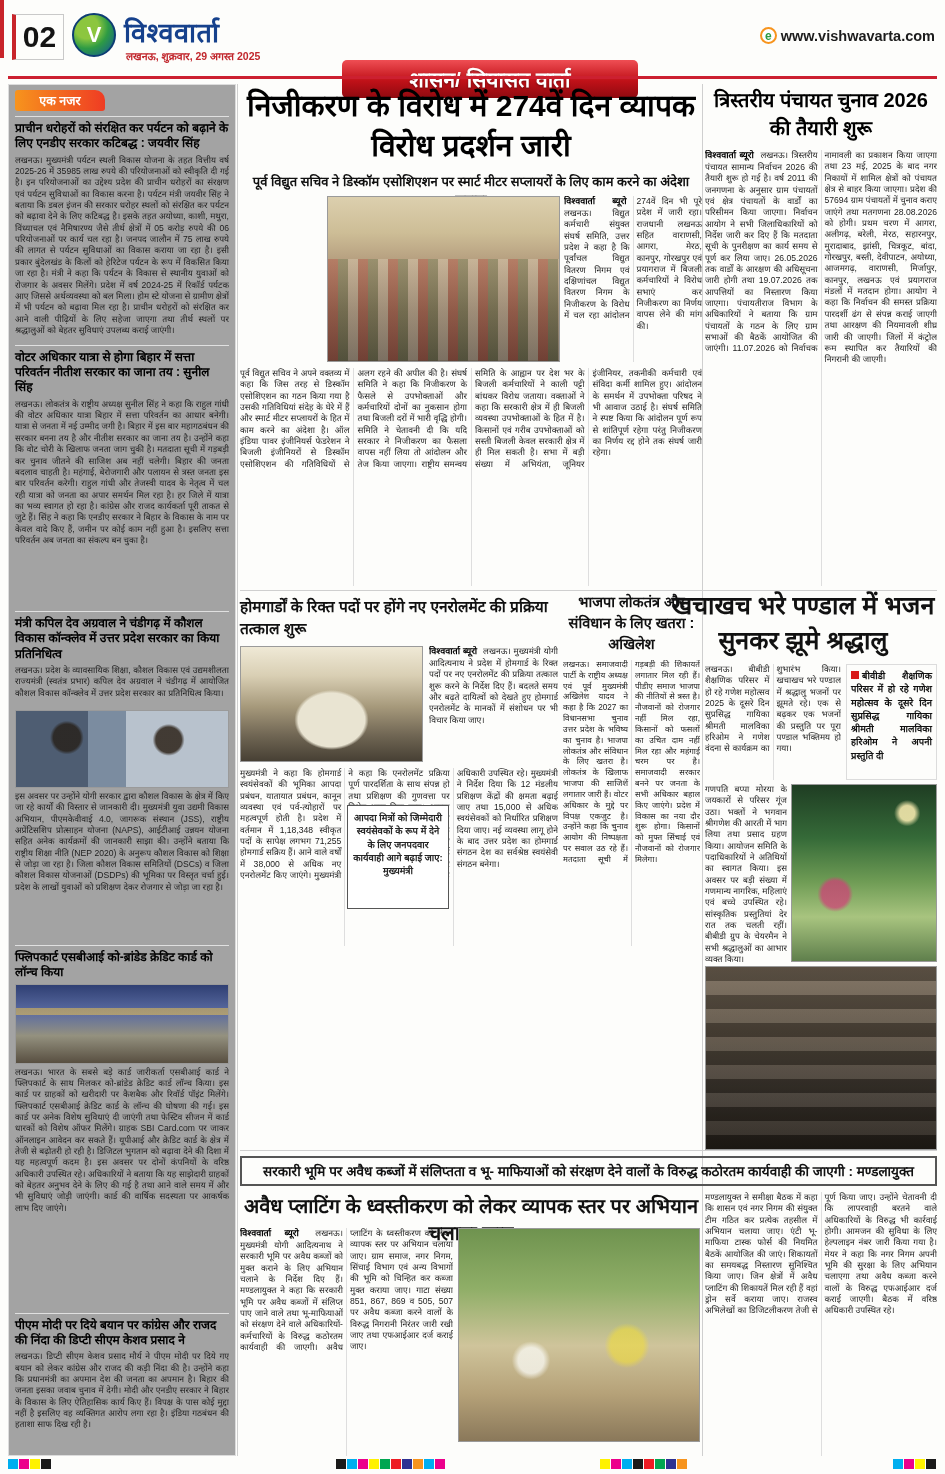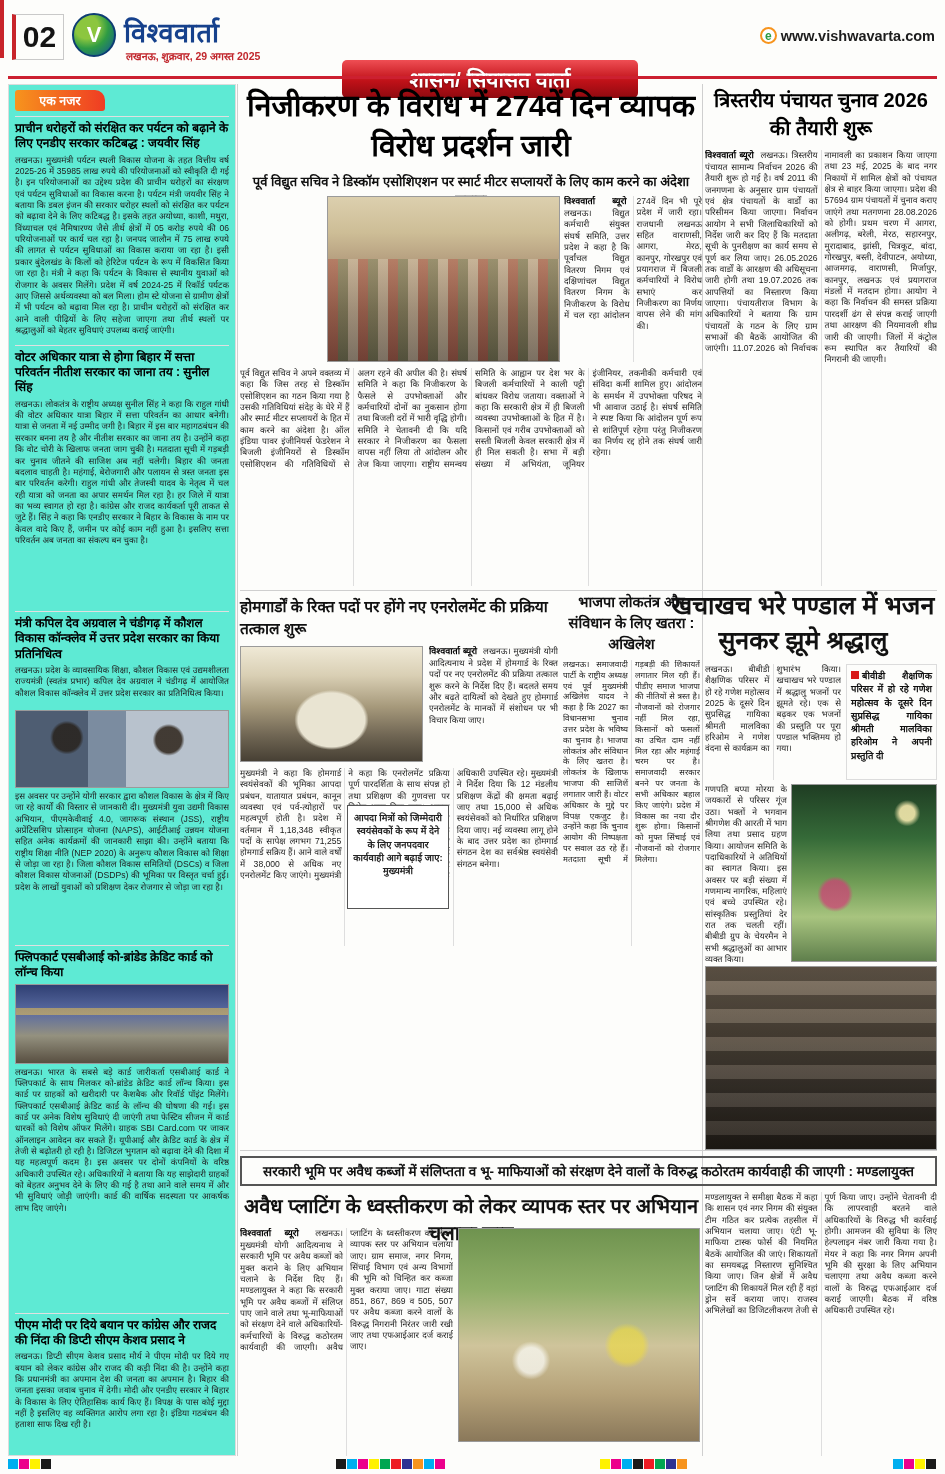--- a/index.html
+++ b/index.html
@@ -39,21 +39,21 @@
 
   
   .bt9 { font-size:8.6px; line-height:1.32; text-align:justify; color:#1c1c1c; overflow:hidden; }
   .byline { font-weight:bold; font-size:9px; color:#000; margin-right:3px; }
   .cols2 { column-count:2; column-gap:7px; column-rule:1px solid #dedede; }
   .cols3 { column-count:3; column-gap:7px; column-rule:1px solid #dedede; }
   .cols4 { column-count:4; column-gap:8px; column-rule:1px solid #dedede; }
 
   
   .leftcol { left:8px; top:84px; width:228px; height:1372px; border:1px solid #dcdcdc;
-    padding:5px 6px; overflow:hidden; background:#5eead4; }
+    padding:5px 6px; overflow:hidden; background:#a3a3a3; }
   .eknazar { width:90px; height:21px; border-radius:3px 10px 3px 3px;
     background:linear-gradient(90deg,#f7941d,#ef3c23); color:#fff; font-size:12.5px; font-weight:bold;
     display:flex; align-items:center; justify-content:center; margin-bottom:5px; }
   .l-art { border-top:1px solid #e0e0e0; padding-top:4px; margin-top:4px; }
   .l-art:first-of-type { border-top:none; margin-top:0; }
   .lh { font-size:12px; font-weight:bold; line-height:1.28; color:#000; margin-bottom:3px; }
   .photo { border:1px solid #9a9a9a; overflow:hidden; }
   .ph-minister { width:100%; height:78px; margin:3px 0;
     background:
       radial-gradient(circle at 24% 35%, rgba(40,34,28,.85) 0 8%, rgba(40,34,28,0) 10%),

